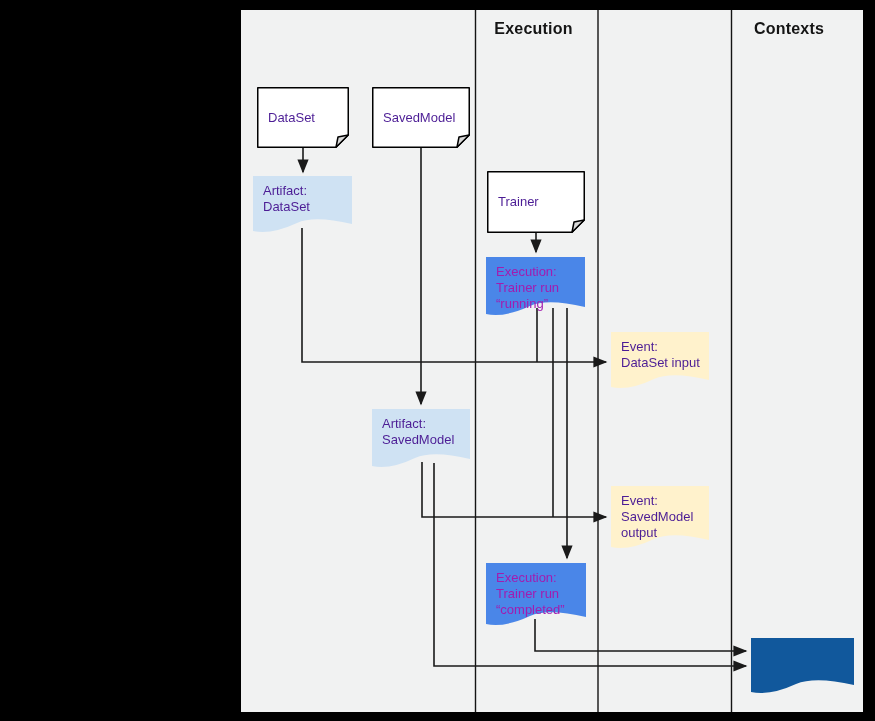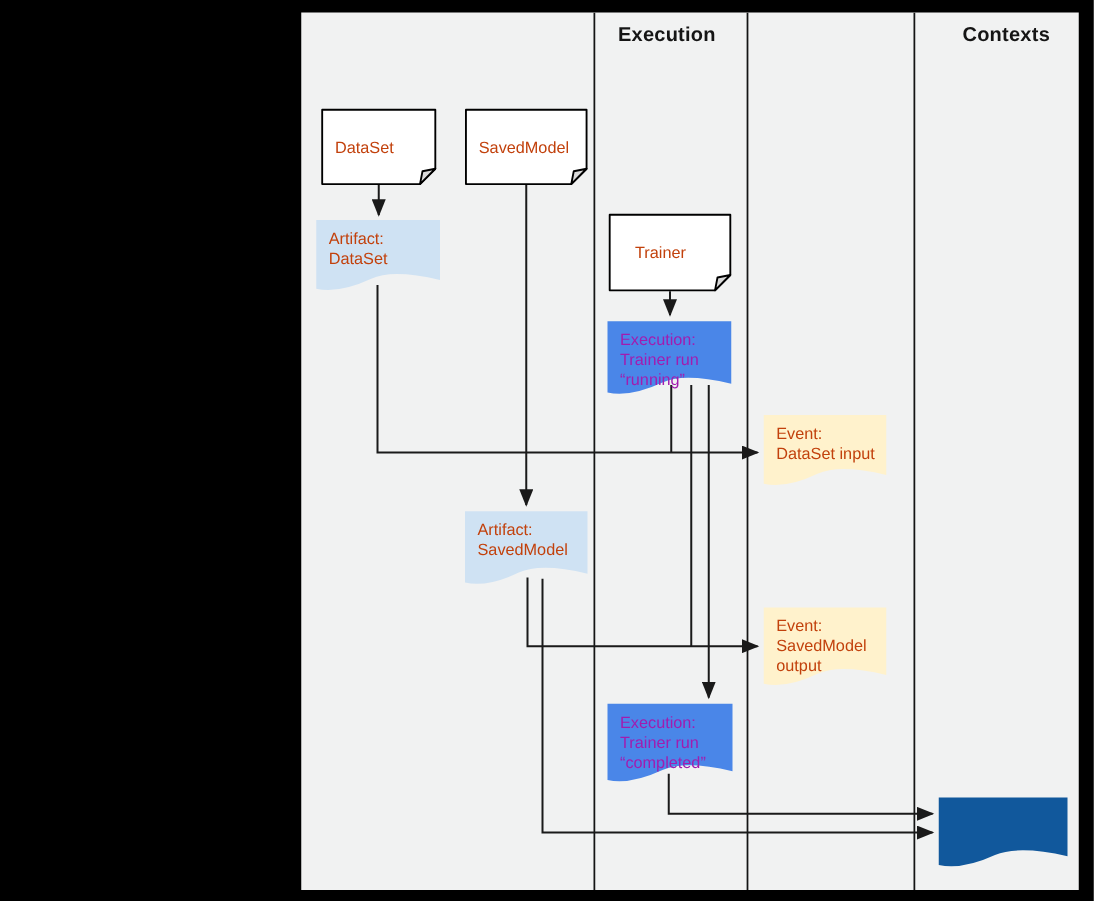--- a/index.html
+++ b/index.html
@@ -10,21 +10,21 @@
   .canvas{
     position:absolute;left:241px;top:10px;width:622px;height:702px;
     background:#f1f2f2;
   }
   .lines-svg{position:absolute;left:0;top:0;width:622px;height:702px;}
   .col-header{
     position:absolute;top:9px;height:20px;display:flex;align-items:center;justify-content:center;
     font-size:16px;font-weight:bold;color:#151515;letter-spacing:.2px;
   }
   .node-label{
-    position:absolute;font-size:13px;line-height:16px;color:#c2410c;
+    position:absolute;font-size:13px;line-height:16px;color:#4c1d95;
     white-space:pre-line;pointer-events:none;
   }
   .doc-label{display:flex;align-items:center;padding-left:11px;box-sizing:border-box;}
   .card-label{padding:7px 0 0 10px;box-sizing:border-box;}
   .light-text{color:#a21caf;}
 </style>
 </head>
 <body>
 
 <div class="canvas">
@@ -73,25 +73,25 @@
     <path transform="translate(12,166)" d="M0,0 H99 V48 Q61,39 44,47 Q18,59 0,55 Z" fill="#cfe2f3"></path>
     <path transform="translate(245,247)" d="M0,0 H99 V50 Q61,41 44,49 Q18,61 0,57 Z" fill="#4a86e8"></path>
     <path transform="translate(370,322)" d="M0,0 H98 V48 Q61,39 43,47 Q18,59 0,55 Z" fill="#fff2cc"></path>
     <path transform="translate(131,399)" d="M0,0 H98 V50 Q61,41 43,49 Q18,61 0,57 Z" fill="#cfe2f3"></path>
     <path transform="translate(370,476)" d="M0,0 H98 V54 Q61,45 43,53 Q18,65 0,61 Z" fill="#fff2cc"></path>
     <path transform="translate(245,553)" d="M0,0 H100 V54 Q62,45 44,53 Q18,65 0,61 Z" fill="#4a86e8"></path>
     <path transform="translate(510,628)" d="M0,0 H103 V47 Q64,38 45,46 Q19,58 0,54 Z" fill="#11589c"></path>
   </svg>
 
   <div class="col-header" style="left:234px;width:117px">Execution</div>
-  <div class="col-header" style="left:498px;width:132px">Contexts</div>
+  <div class="col-header" style="left:482px;width:132px">Contexts</div>
 
   <div class="node-label doc-label" style="left:16px;top:77px;width:92px;height:61px">DataSet</div>
   <div class="node-label doc-label" style="left:131px;top:77px;width:98px;height:61px">SavedModel</div>
-  <div class="node-label doc-label" style="left:256px;top:161px;width:98px;height:62px">Trainer</div>
+  <div class="node-label doc-label" style="left:246px;top:161px;width:98px;height:62px">Trainer</div>
 
   <div class="node-label card-label" style="left:12px;top:166px;width:99px;height:48px">Artifact:
 DataSet</div>
   <div class="node-label card-label light-text" style="left:245px;top:247px;width:99px;height:50px">Execution:
 Trainer run
 “running”</div>
   <div class="node-label card-label" style="left:370px;top:322px;width:98px;height:48px">Event:
 DataSet input</div>
   <div class="node-label card-label" style="left:131px;top:399px;width:98px;height:50px">Artifact:
 SavedModel</div>

